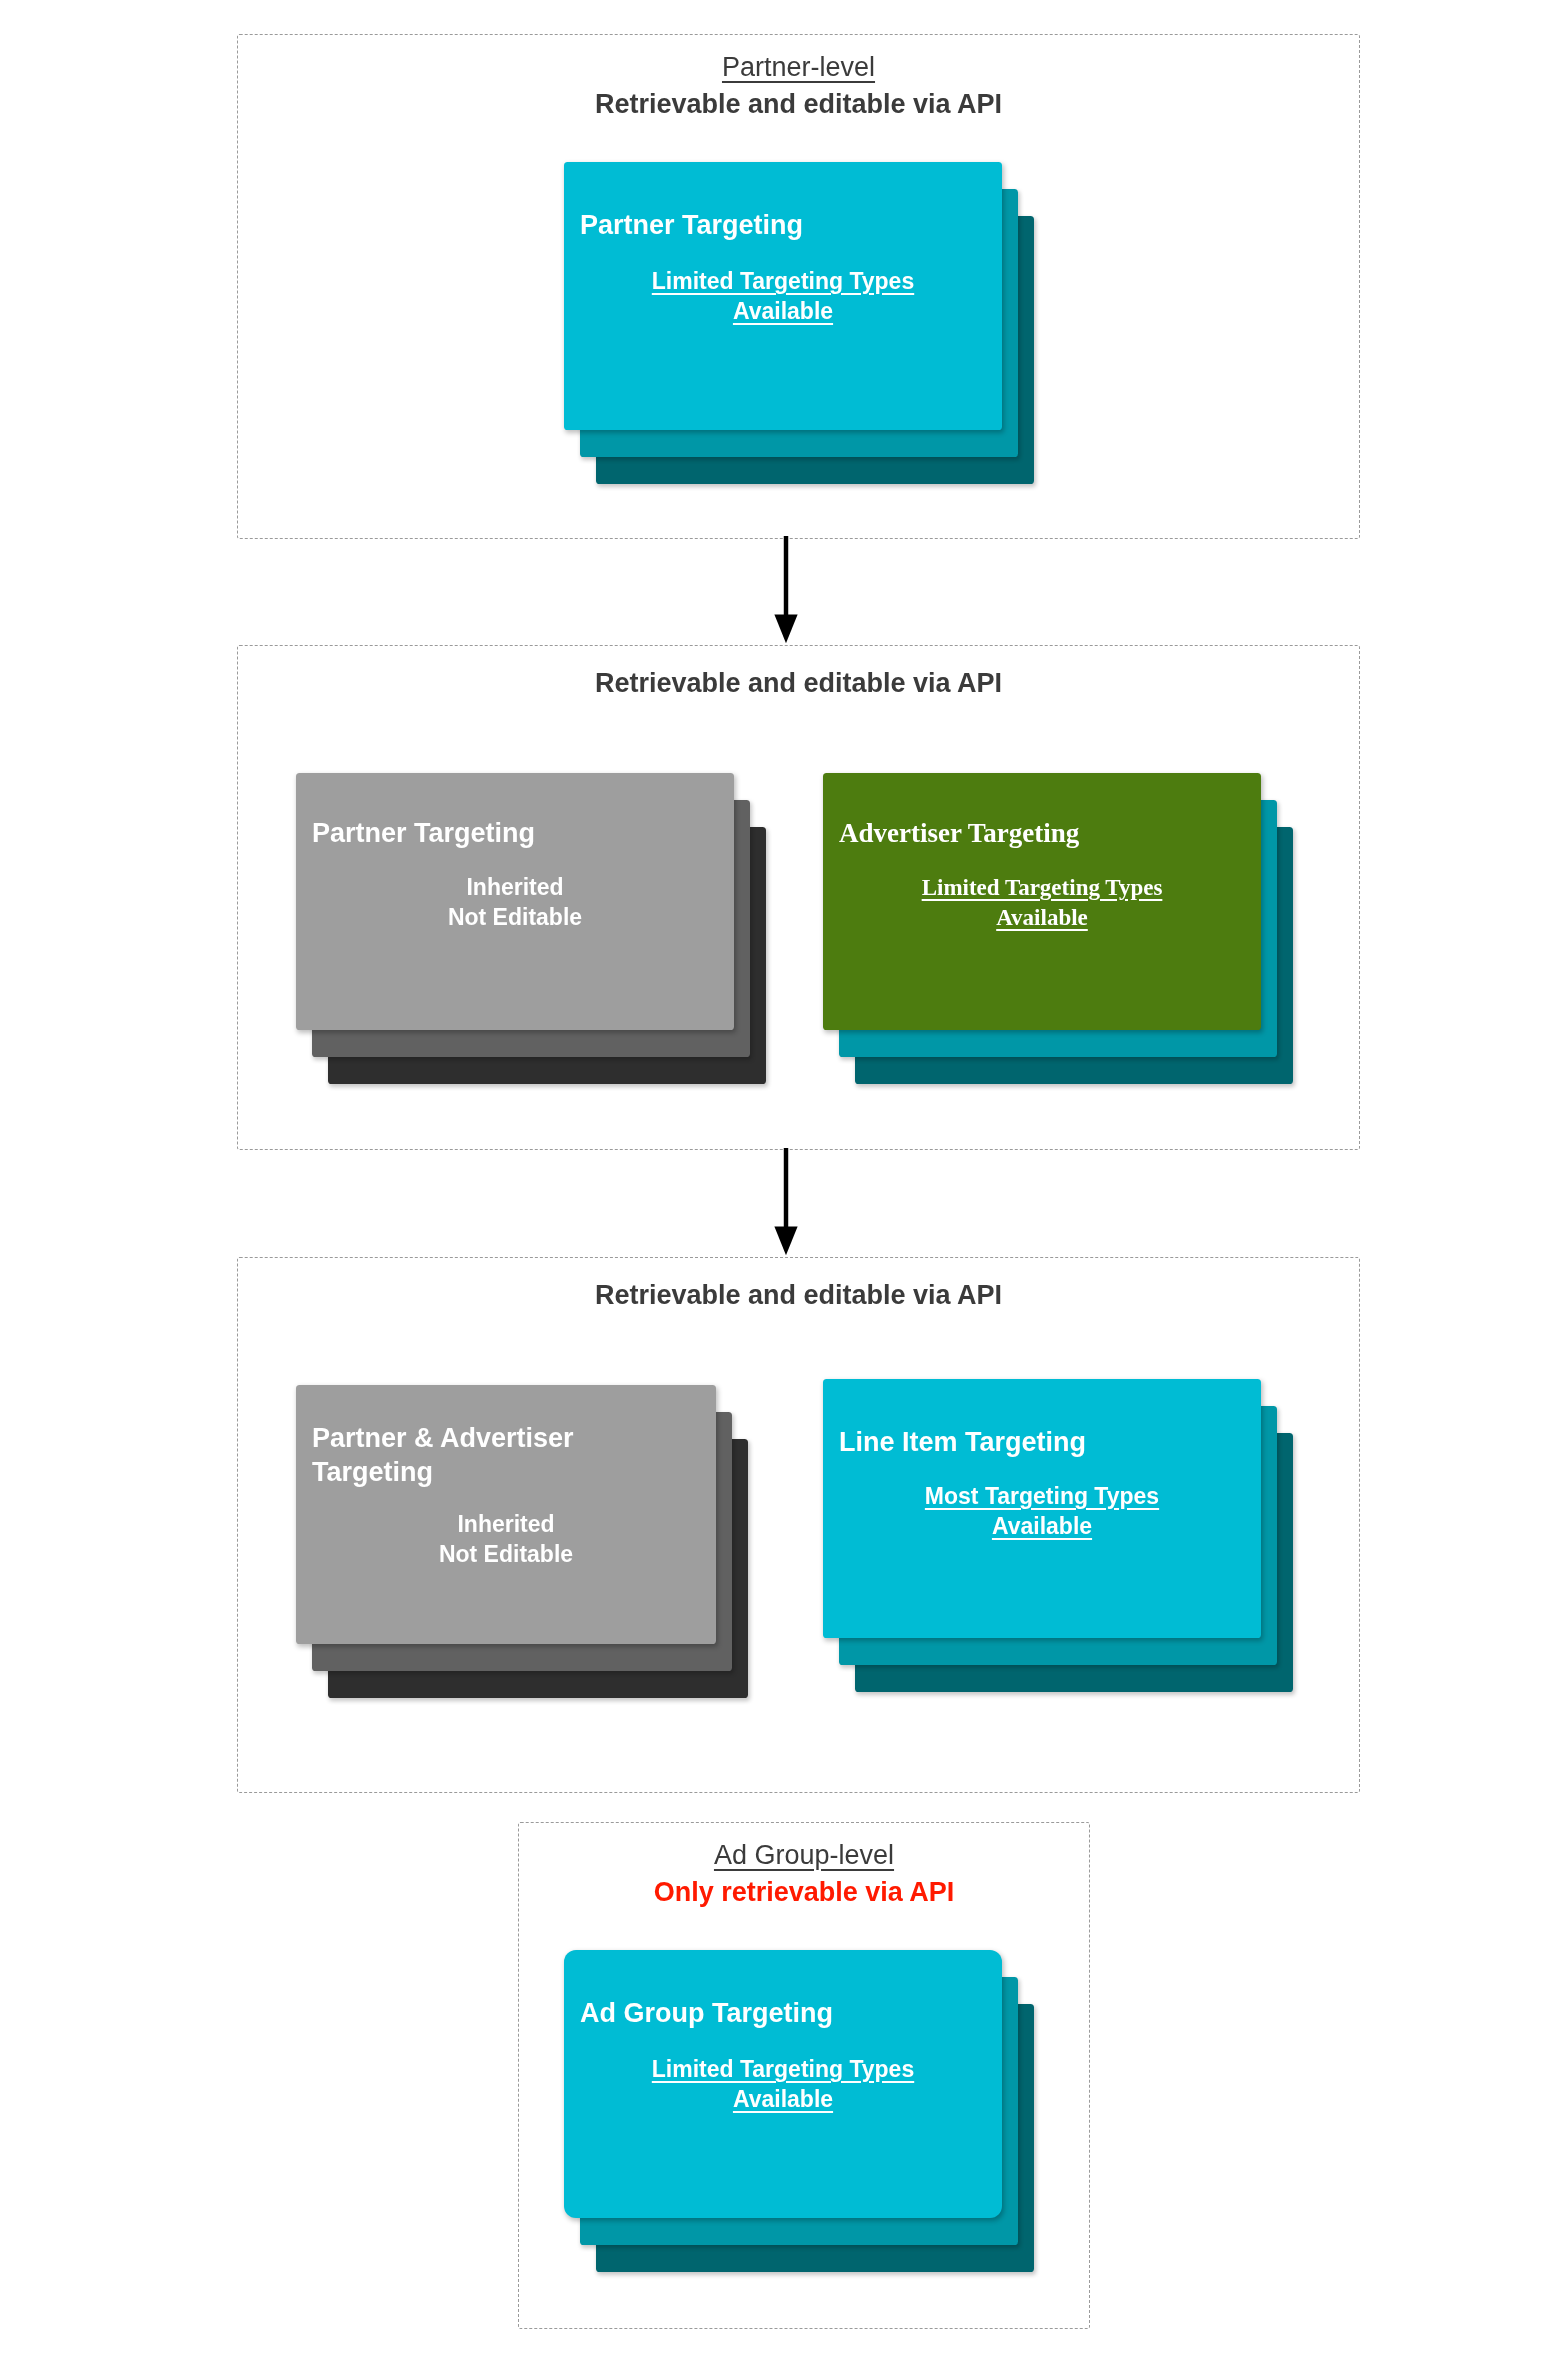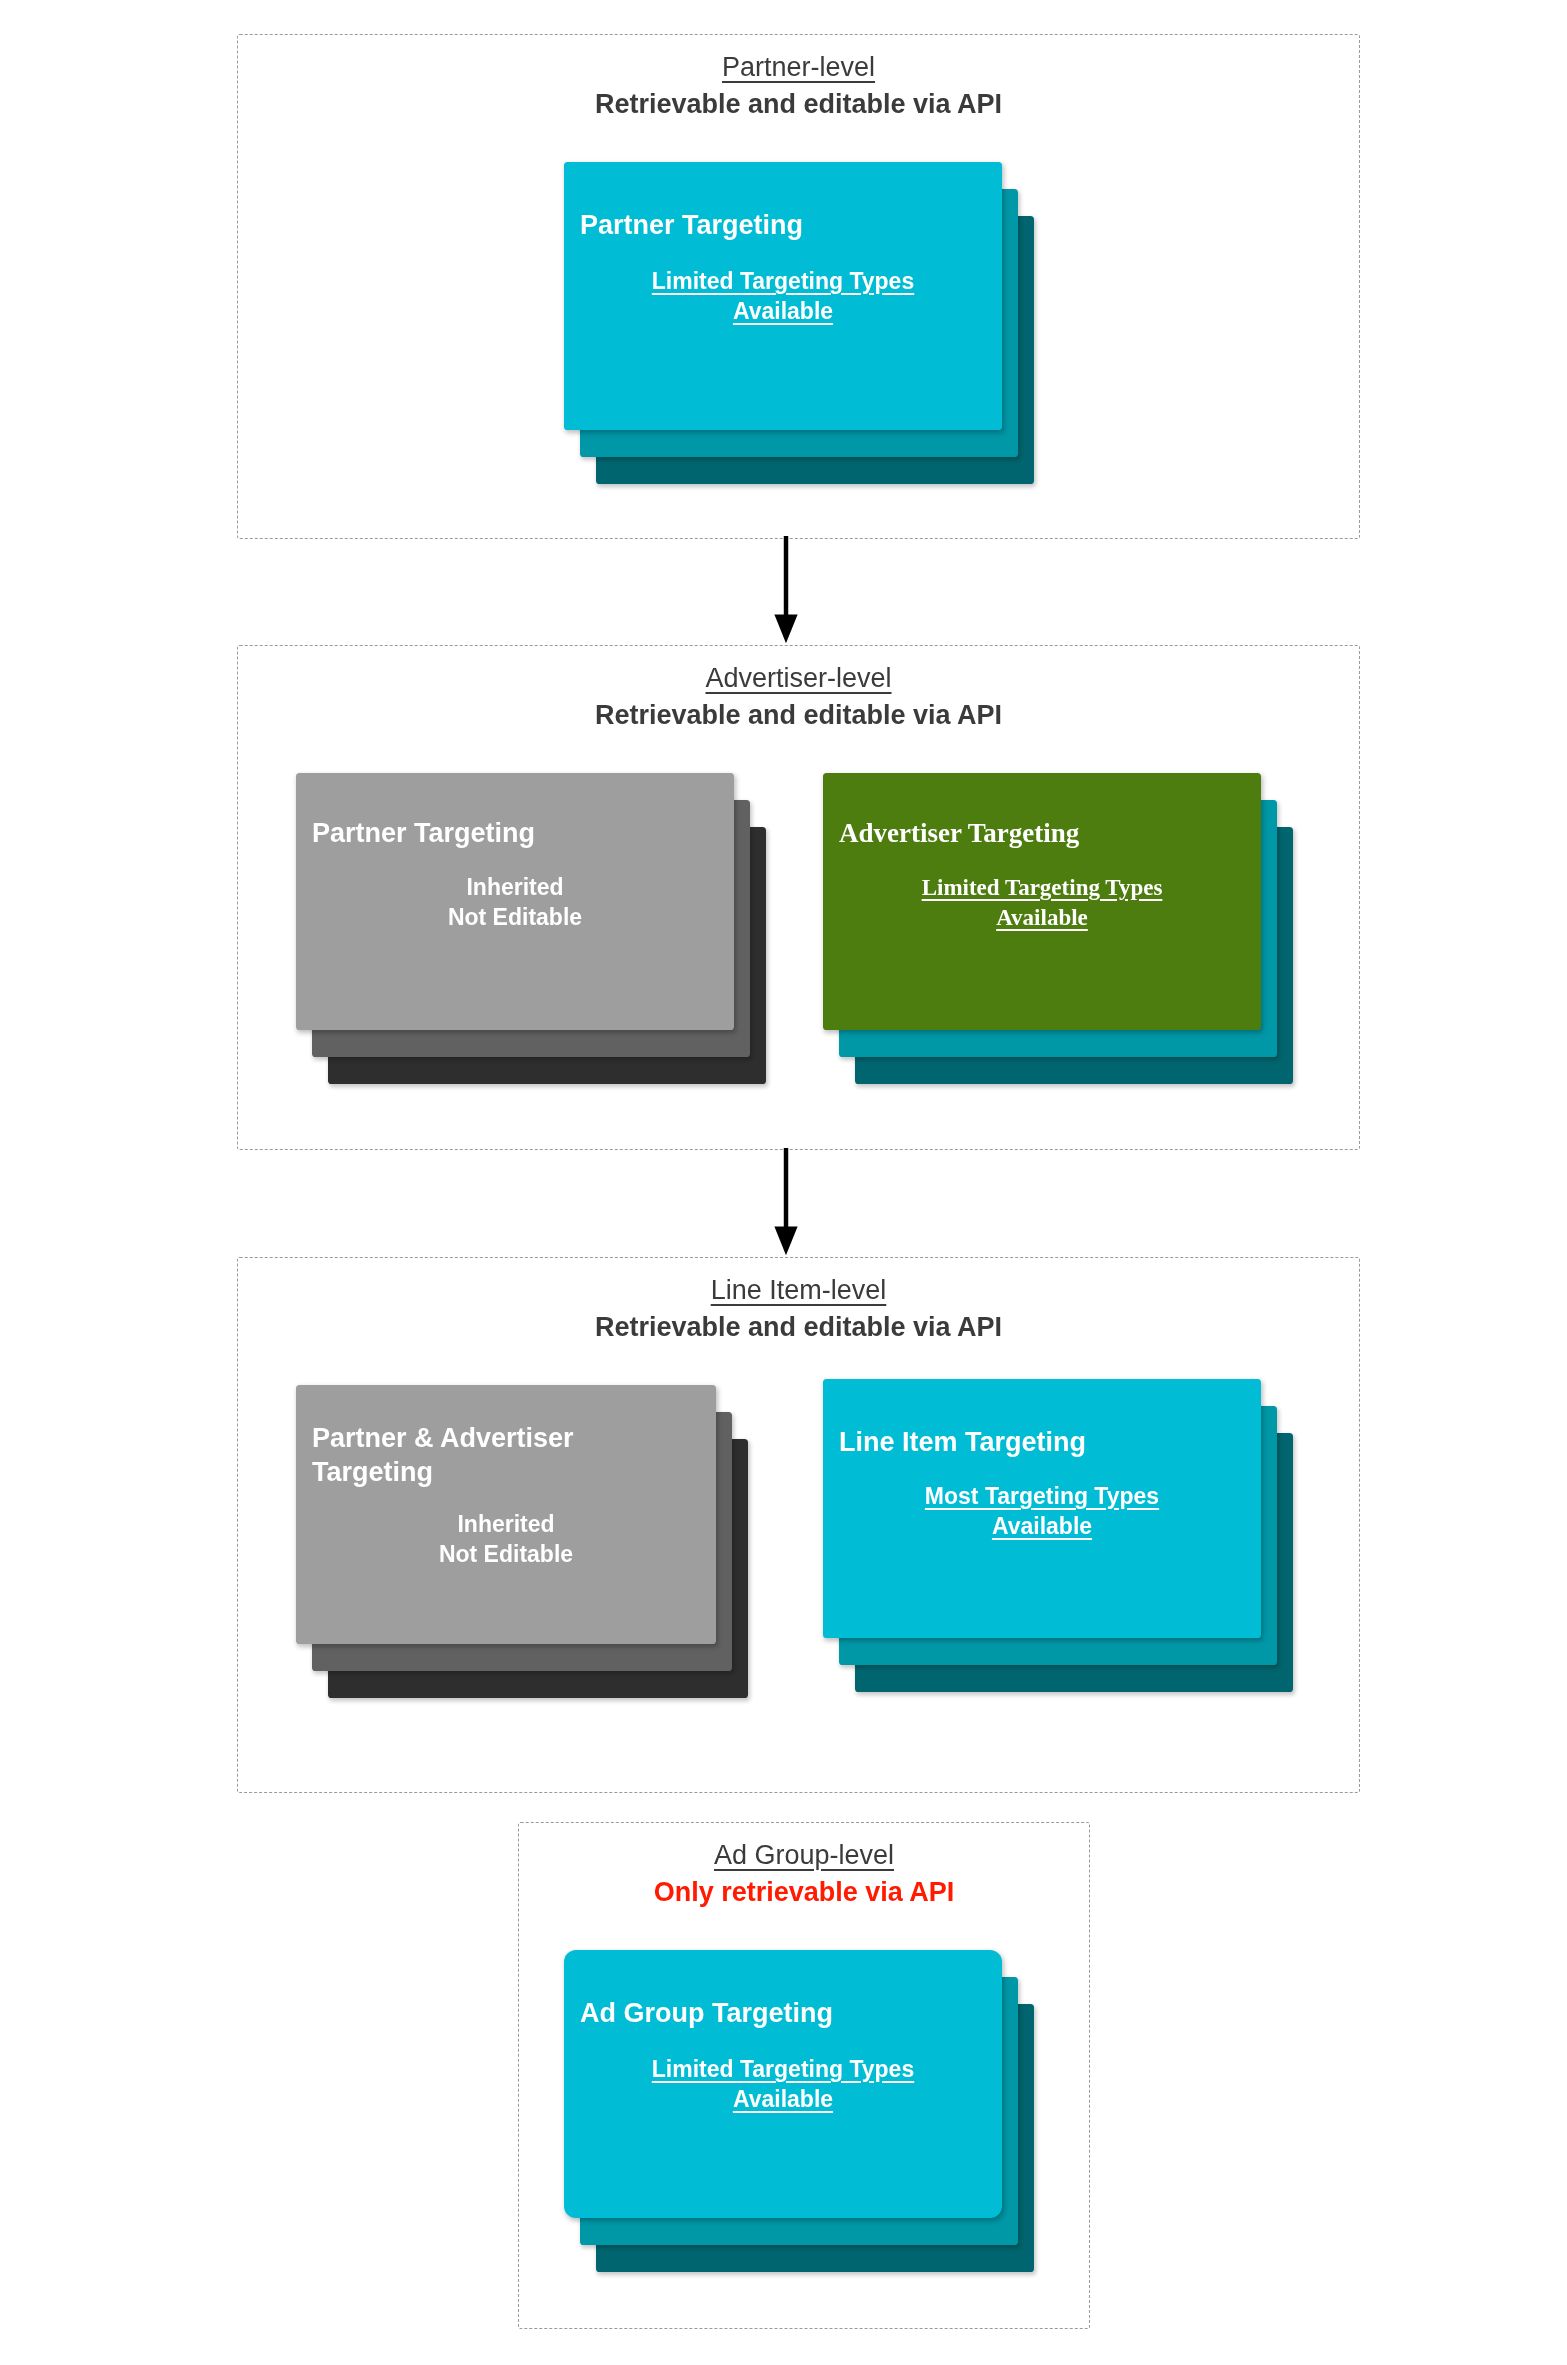--- a/index.html
+++ b/index.html
@@ -129,21 +129,20 @@
     </div>
   </div>
 
   <svg class="arrow" style="left:768px; top:536px;" width="36" height="109" viewBox="0 0 40 122">
     <line x1="20" y1="0" x2="20" y2="98" stroke="#000000" stroke-width="5"></line>
     <polygon points="20,120 7,88 33,88" fill="#000000"></polygon>
   </svg>
 
   <div class="level-box" style="left:237px; top:645px; width:1123px; height:505px;">
     <div class="level-header">
-      <span class="level-title">Advertiser-level</span>
       <span class="level-subtitle">Retrievable and editable via API</span>
     </div>
 
     <div class="stack" style="left:58px; top:127px; width:473px; height:357px;">
       <div class="card-layer" style="left:32px; top:54px; width:438px; height:257px; background:#2e2e2e;"></div>
       <div class="card-layer" style="left:16px; top:27px; width:438px; height:257px; background:#616161;"></div>
       <div class="card-front" style="width:438px; height:257px; background:#9e9e9e;">
         <div class="card-title" style="margin-top:43px;">Partner Targeting</div>
         <div class="card-sub" style="margin-top:23px;">Inherited</div>
         <div class="card-sub">Not Editable</div>
@@ -161,21 +160,20 @@
     </div>
   </div>
 
   <svg class="arrow" style="left:768px; top:1148px;" width="36" height="109" viewBox="0 0 40 122">
     <line x1="20" y1="0" x2="20" y2="98" stroke="#000000" stroke-width="5"></line>
     <polygon points="20,120 7,88 33,88" fill="#000000"></polygon>
   </svg>
 
   <div class="level-box" style="left:237px; top:1257px; width:1123px; height:536px;">
     <div class="level-header">
-      <span class="level-title">Line Item-level</span>
       <span class="level-subtitle">Retrievable and editable via API</span>
     </div>
 
     <div class="stack" style="left:58px; top:127px; width:473px; height:375px;">
       <div class="card-layer" style="left:32px; top:54px; width:420px; height:259px; background:#2e2e2e;"></div>
       <div class="card-layer" style="left:16px; top:27px; width:420px; height:259px; background:#616161;"></div>
       <div class="card-front" style="width:420px; height:259px; background:#9e9e9e;">
         <div class="card-title" style="margin-top:36px;">Partner &amp; Advertiser Targeting</div>
         <div class="card-sub" style="margin-top:21.4px;">Inherited</div>
         <div class="card-sub">Not Editable</div>

